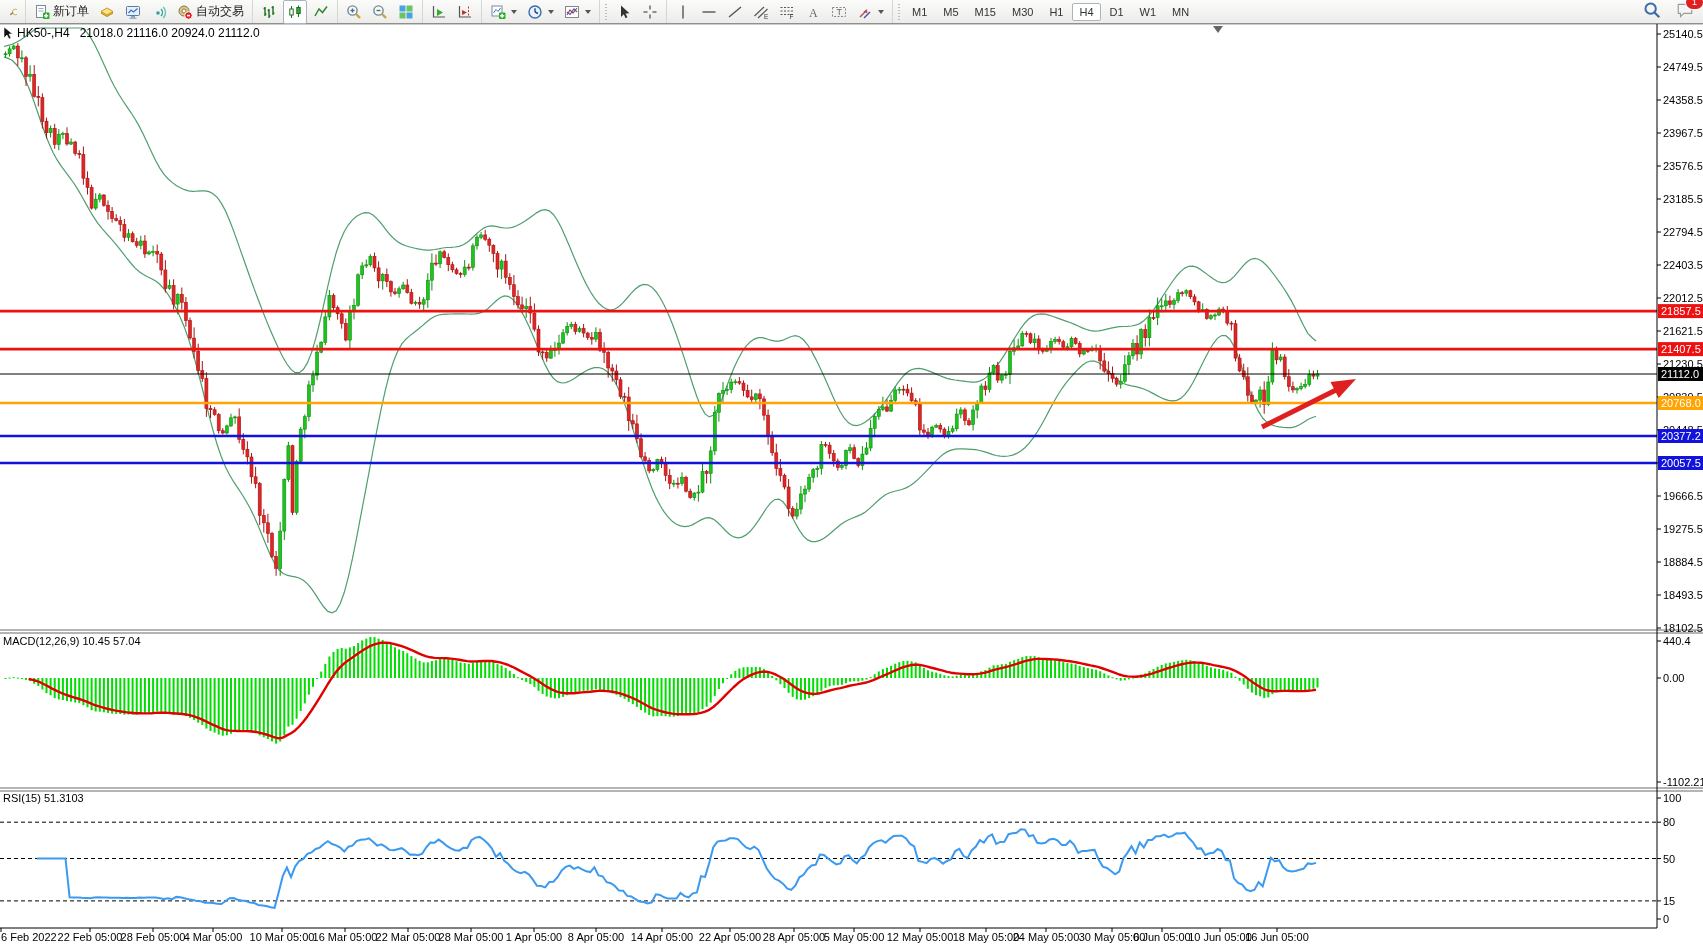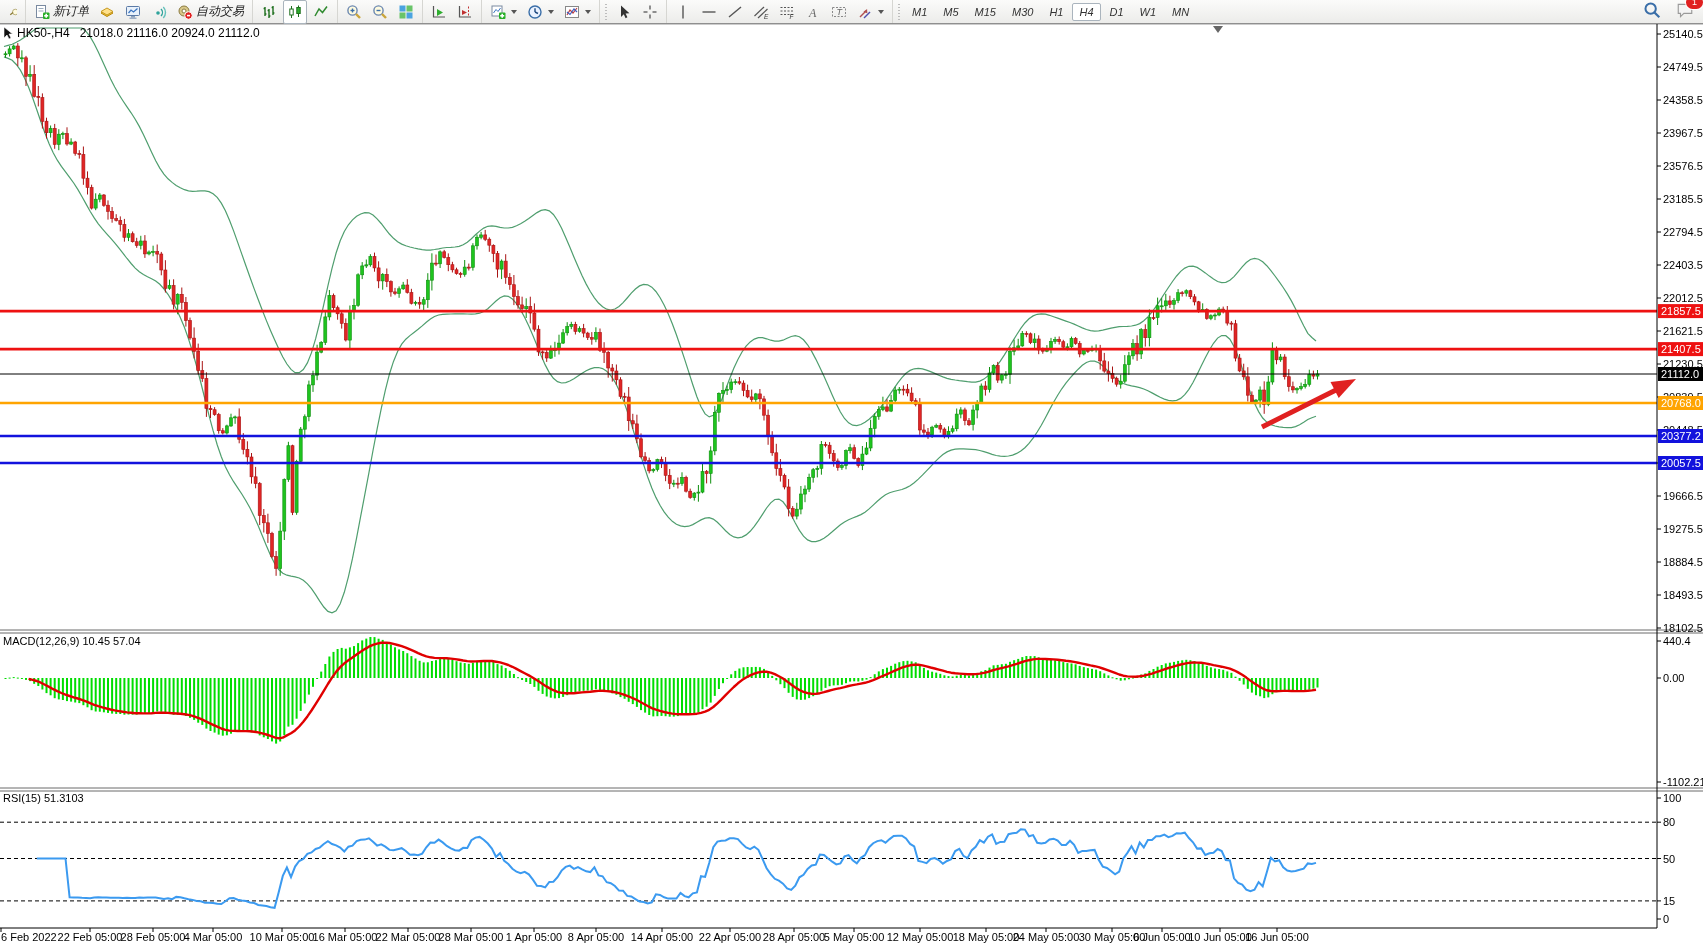--- a/index.html
+++ b/index.html
@@ -3,21 +3,21 @@
 <meta charset="utf-8">
 <style>
   html,body{margin:0;padding:0;width:1703px;height:949px;overflow:hidden;
     font-family:"Liberation Sans",sans-serif;background:#ffffff;}
   #stage{position:relative;width:1703px;height:949px;}
   #chart-svg{position:absolute;left:0;top:0;z-index:0;}
   
   #toolbar{position:absolute;left:0;top:0;width:1703px;height:23px;z-index:5;
     background:linear-gradient(#fbfbfa,#ececea);border-bottom:1px solid #8f8f8f;
     display:flex;align-items:center;}
-  .tb-group{display:flex;align-items:center;height:23px;padding:0 3px;border-right:1px solid #d6d6d2;font-style:italic;}
+  .tb-group{display:flex;align-items:center;height:23px;padding:0 3px;border-right:1px solid #d6d6d2;}
   .tb-group.nosep{border-right:none;align-items:center;}
   .grip{width:4px;height:16px;margin:0 2px;
     background-image:repeating-linear-gradient(#bdbdbd 0 1px,transparent 1px 3px);
     background-size:2px 100%;background-repeat:repeat-y;}
   .tb-btn{display:flex;align-items:center;gap:3px;height:20px;padding:1px 3px;margin:0 1px;
     border:1px solid transparent;border-radius:2px;cursor:default;}
   .tb-btn.active{background:#ffffff;border:1px solid #aab4bd;}
   .tb-btn .lbl{font-size:12px;color:#222;white-space:nowrap;}
   .tb-btn svg{display:block;}
   .caret{width:0;height:0;border-left:3px solid transparent;border-right:3px solid transparent;

